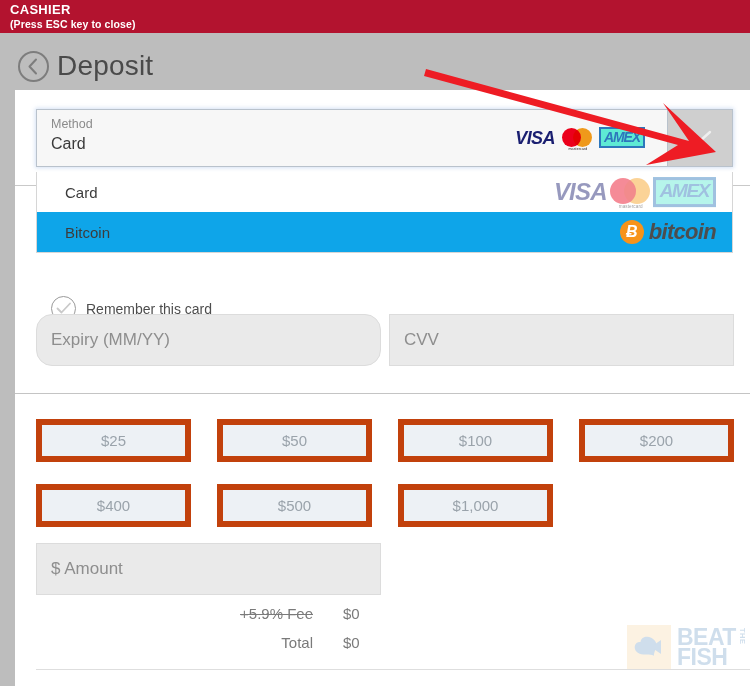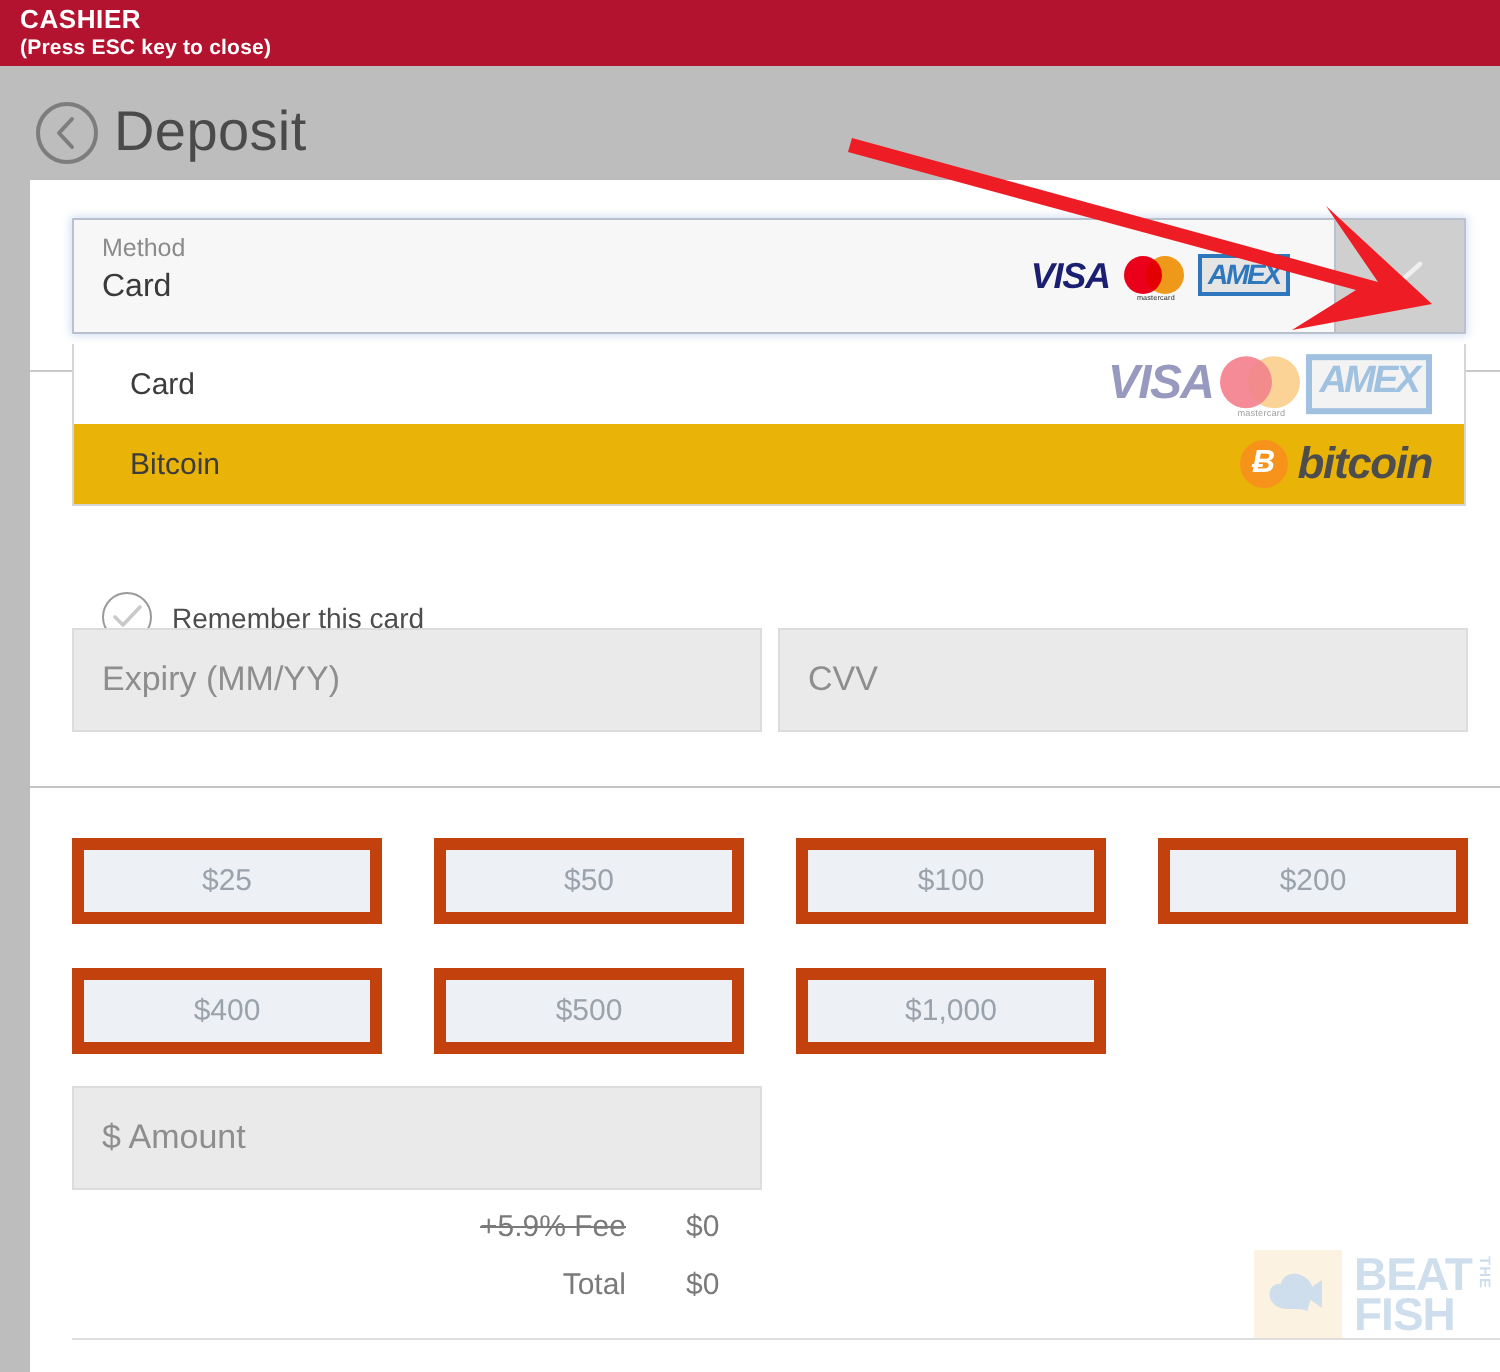--- a/index.html
+++ b/index.html
@@ -153,21 +153,21 @@
   }
   .amex {
     border: 2.5px solid #2e77bc;
     color: #2e77bc;
     font-size: 14px;
     font-weight: bold;
     font-style: italic;
     padding: 0px 3px 1px 3px;
     letter-spacing: -1.1px;
     line-height: 1.15;
-    background: #e5e5e5;
+    background: #5eead4;
   }
   .btc-logo { display:flex; align-items:center; gap:5px; }
   .btc-coin {
     width: 24px; height: 24px;
     border-radius: 50%;
     background: #f7931a;
     color: #ffffff;
     font-size: 16px;
     font-weight: bold;
     font-style: italic;
@@ -197,21 +197,21 @@
     z-index: 6;
   }
   .dd-opt {
     position: relative;
     height: 40px;
     display: flex;
     align-items: center;
     padding: 0 16px 0 28px;
     box-sizing: border-box;
   }
-  .dd-opt.alt { background: #eab308; }
+  .dd-opt.alt { background: #0ea5e9; }
   .dd-label {
     font-size: 15px;
     color: #3c3c3c;
   }
   .dd-right {
     position: absolute;
     right: 16px; top: 50%;
     transform: translateY(-50%);
     display: flex;
     align-items: center;
@@ -269,21 +269,21 @@
     background: #eaeaea;
     border: 1px solid #dcdcdc;
     box-sizing: border-box;
     display: flex;
     align-items: center;
     padding-left: 14px;
     font-size: 17px;
     color: #8e8e8e;
     font-weight: 300;
   }
-  .f-expiry { left: 21px; top: 224px; width: 345px; height: 52px; }
+  .f-expiry { left: 21px; top: 224px; width: 345px; height: 52px; border-radius: 16px; }
   .f-cvv    { left: 374px; top: 224px; width: 345px; height: 52px; }
 
   .rule-full {
     position: absolute;
     left: 0; top: 303px;
     width: 735px; height: 1px;
     background: #c4c4c4;
   }
 
   

